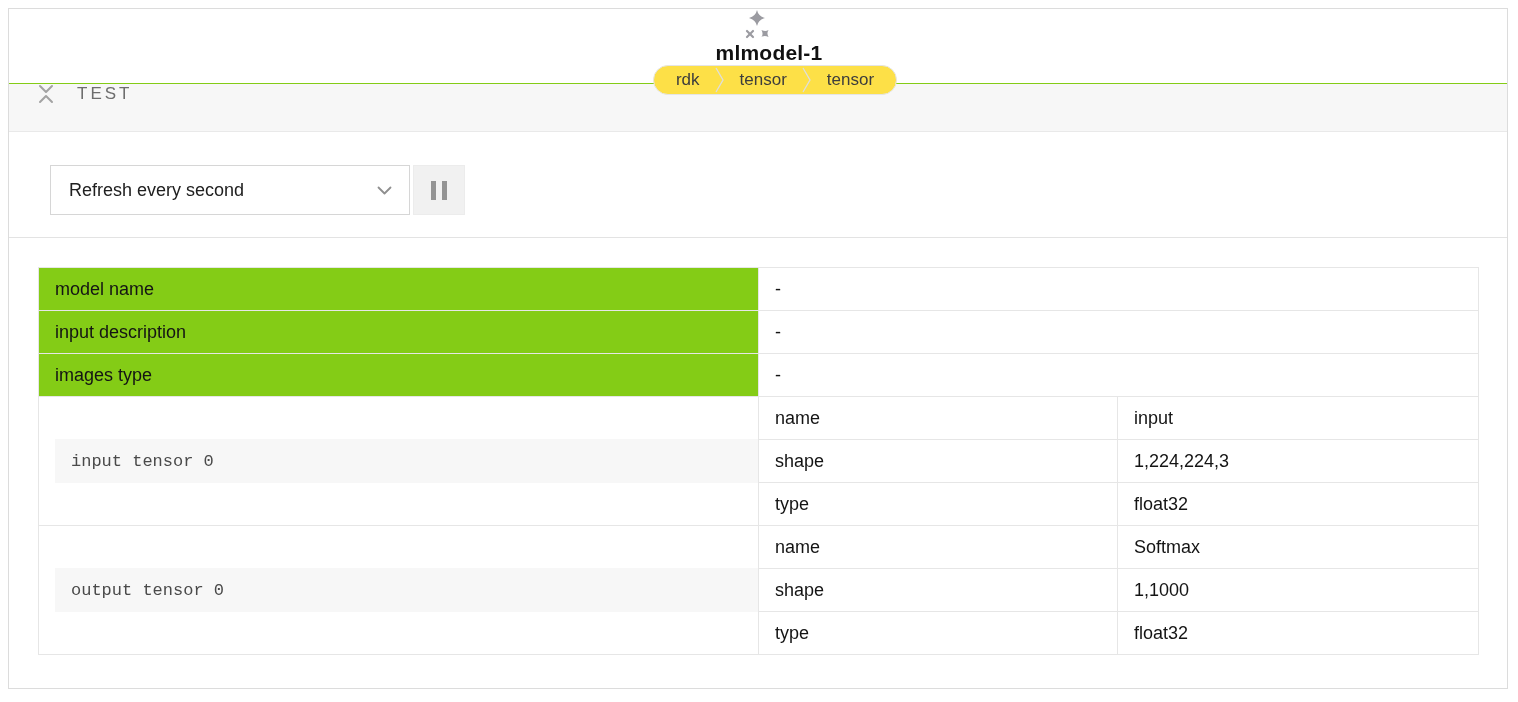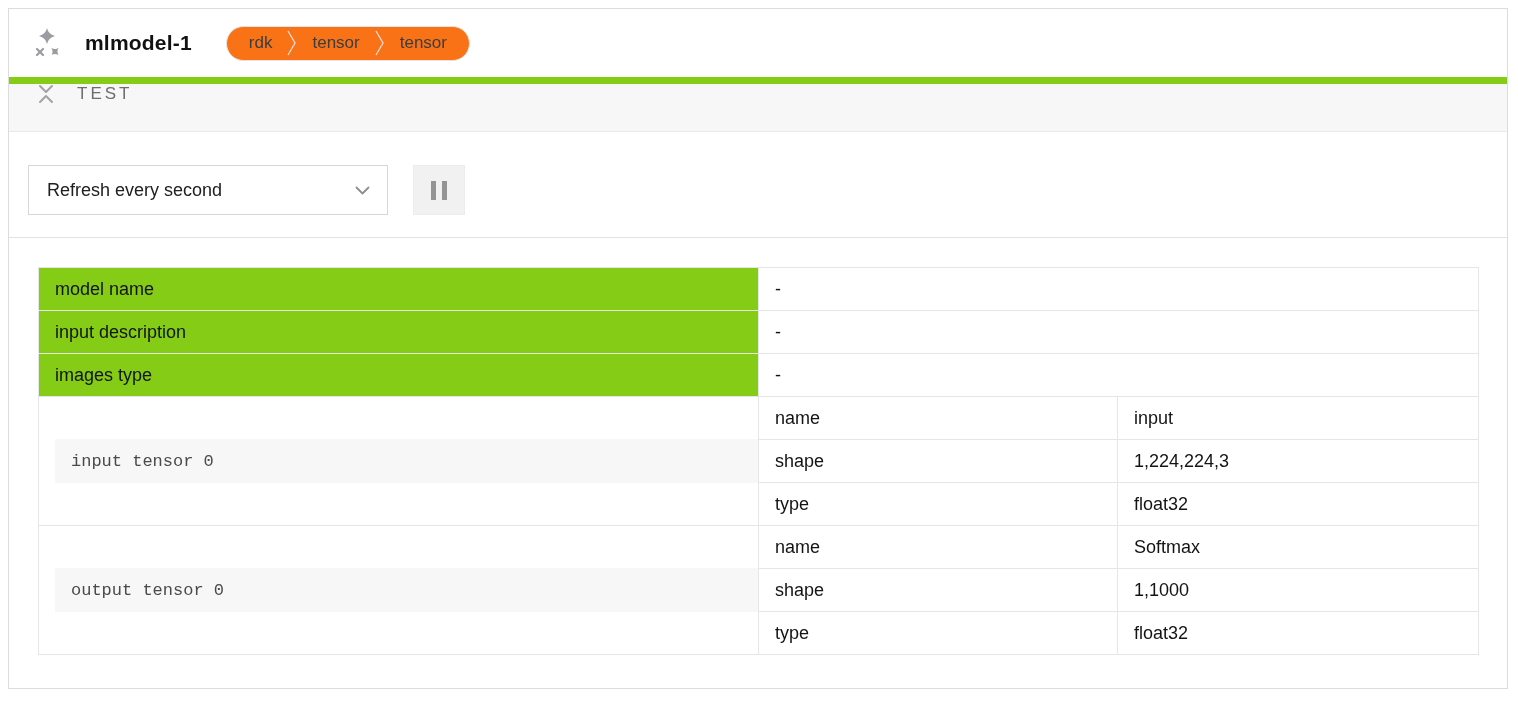--- a/index.html
+++ b/index.html
@@ -14,35 +14,36 @@
     position: absolute;
     left: 8px; top: 8px;
     width: 1500px; height: 681px;
     background: #fff;
     border: 1px solid #dcdcdc;
   }
 
   
   .hdr {
     height: 75px;
-    border-bottom: 7px solid #84cc16;
+    border-bottom: 1px solid #84cc16;
     display: flex; align-items: center;
     padding: 0 24px;
+    flex-direction: column;
   }
   .hdr-icon { width: 30px; height: 32px; flex: 0 0 auto; }
   .hdr-title {
     margin-left: 22px;
     font-size: 21px; font-weight: 700;
     color: #111; letter-spacing: 0.2px;
   }
   .crumb-pill {
     margin-left: 34px;
     height: 35px;
     display: flex; align-items: center;
-    background: #f97316;
+    background: #fde047;
     border: 1px solid #e5e5e5;
     border-radius: 18px;
     padding: 0 22px;
   }
   .crumb-item { font-size: 17px; color: #3d3d3d; }
   .crumb-sep { margin: 0 15px; display: block; }
 
   
   .test-bar {
     height: 48px;
@@ -59,21 +60,21 @@
     color: #6d6d6d;
   }
 
   
   .controls {
     position: relative;
     height: 106px;
     border-bottom: 1px solid #e3e3e3;
   }
   .refresh-select {
-    position: absolute; left: 19px; top: 33px;
+    position: absolute; left: 41px; top: 33px;
     width: 360px; height: 50px;
     background: #fff;
     border: 1px solid #d6d6d6;
     display: flex; align-items: center; justify-content: space-between;
     padding: 0 17px 0 18px;
     font-size: 18px; color: #202020;
     cursor: pointer;
   }
   .pause-btn {
     position: absolute; left: 404px; top: 33px;

